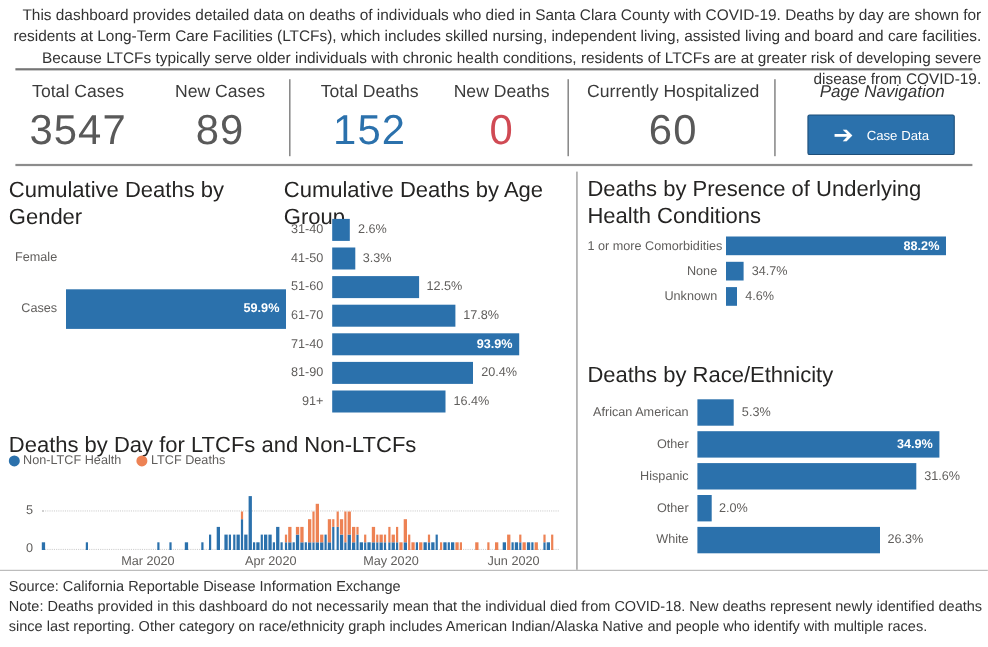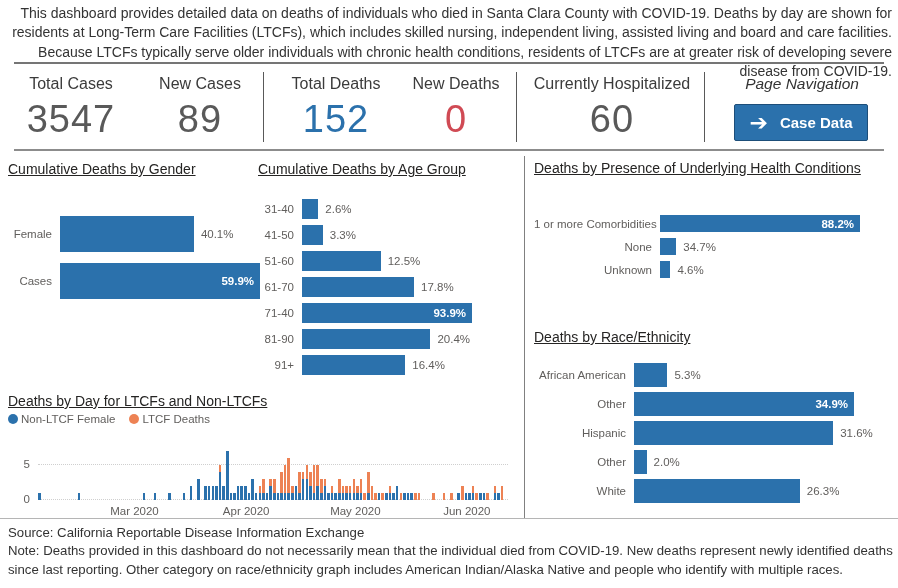--- a/index.html
+++ b/index.html
@@ -19,24 +19,24 @@
   .stat .slabel { font-size:16px; color:#3b3b3b; margin-top:11px; white-space:nowrap; }
   .stat .svalue { font-size:38px; color:#595959; margin-top:5px; letter-spacing:1px; }
   .stat .svalue.blue { color:#2B71AC; }
   .stat .svalue.red  { color:#D04A54; }
   .vdiv { top:72px; width:0; height:70px; border-left:1px solid #595959; }
   #nav-label { font-size:15.5px; font-style:italic; color:#333; margin-top:11px; }
   #nav-button { position:absolute; left:22px; top:40px; width:134px; height:37px;
     background:#2B71AC; border:1px solid #1d4e79; border-radius:2px; color:#fff;
     display:flex; align-items:center; justify-content:center; gap:12px; cursor:pointer; }
   #nav-button .arrow { font-size:22px; line-height:1; font-weight:bold; }
-  #nav-button .btxt { font-size:15px;font-weight:bold; }
+  #nav-button .btxt { font-size:12px; }
 
   
-  .ctitle { font-size:14px; color:#252423; line-height:1.25;text-decoration:underline; }
+  .ctitle { font-size:20px; color:#252423; line-height:1.25; }
 
   
   .hchart { position:absolute; }
   .hrow { display:flex; align-items:center; }
   .hcat { font-size:11.5px; color:#605E5C; text-align:right; padding-right:8px; flex:none; white-space:nowrap; }
   .htrack { display:flex; align-items:center; flex:1; }
   .hbar { background:#2B71AC; position:relative; flex:none; }
   .vout { font-size:11.5px; color:#605E5C; margin-left:7px; white-space:nowrap; }
   .vin  { position:absolute; right:6px; top:50%; transform:translateY(-50%);
           font-size:11.5px; font-weight:bold; color:#ffffff; white-space:nowrap; }
@@ -95,24 +95,20 @@
   </div>
 </div>
 
 <div class="abs hrule" id="rule2"></div>
 <div class="abs" id="main-vdiv"></div>
 
 <div class="abs ctitle" style="left:8px; top:161px; width:250px;">Cumulative Deaths by Gender</div>
 <div class="hchart" style="left:8px; top:210px; width:255px;">
     <div class="hrow" style="height: 47px;">
       <div class="hcat" style="width: 52px;">Female</div>
-      <div class="htrack">
-        <div class="hbar" style="width: 133.89px; height: 36px; background: rgb(43, 113, 172);"></div>
-        <span class="vout">40.1%</span>
-      </div>
     </div>
     <div class="hrow" style="height: 47px;">
       <div class="hcat" style="width: 52px;">Cases</div>
       <div class="htrack">
         <div class="hbar" style="width: 200px; height: 36px; background: rgb(43, 113, 172);">
           <span class="vin">59.9%</span>
         </div>
       </div>
     </div>
   </div>
@@ -234,21 +230,21 @@
         <div class="hbar" style="width: 165.788px; height: 24px; background: rgb(43, 113, 172);"></div>
         <span class="vout">26.3%</span>
       </div>
     </div>
   </div>
 
 <div class="abs ctitle" style="left:8px; top:393px;">Deaths by Day for LTCFs and Non-LTCFs</div>
 <div class="abs" id="daily-legend">
   <div class="litem">
     <span class="ldot" id="dot-blue" style="background: rgb(43, 113, 172);"></span>
-    <span>Non-LTCF Female</span>
+    <span>Non-LTCF Health</span>
   </div>
   <div class="litem">
     <span class="ldot" id="dot-orange" style="background: rgb(237, 130, 84);"></span>
     <span>LTCF Deaths</span>
   </div>
 </div>
 <div class="abs ytick" style="left:8px; top:458px;">5</div>
 <div class="abs ytick" style="left:8px; top:493px;">0</div>
 <div class="abs" id="daily-plot">
     <div class="gridline" style="bottom: 0px;"></div>
@@ -536,14 +532,14 @@
     <div class="abs xtick" style="left: 124.769px;">Mar 2020</div>
     <div class="abs xtick" style="left: 236.846px;">Apr 2020</div>
     <div class="abs xtick" style="left: 345.308px;">May 2020</div>
     <div class="abs xtick" style="left: 457.385px;">Jun 2020</div>
   </div>
 
 <div class="abs hrule" id="rule3"></div>
 
 <div class="abs" id="footer">
   <div>Source: California Reportable Disease Information Exchange</div>
-  <div>Note: Deaths provided in this dashboard do not necessarily mean that the individual died from COVID-19. New deaths represent newly identified deaths since last reporting. Other category on race/ethnicity graph includes American Indian/Alaska Native and people who identify with multiple races.</div>
+  <div>Note: Deaths provided in this dashboard do not necessarily mean that the individual died from COVID-18. New deaths represent newly identified deaths since last reporting. Other category on race/ethnicity graph includes American Indian/Alaska Native and people who identify with multiple races.</div>
 </div>
 
 </body></html>

